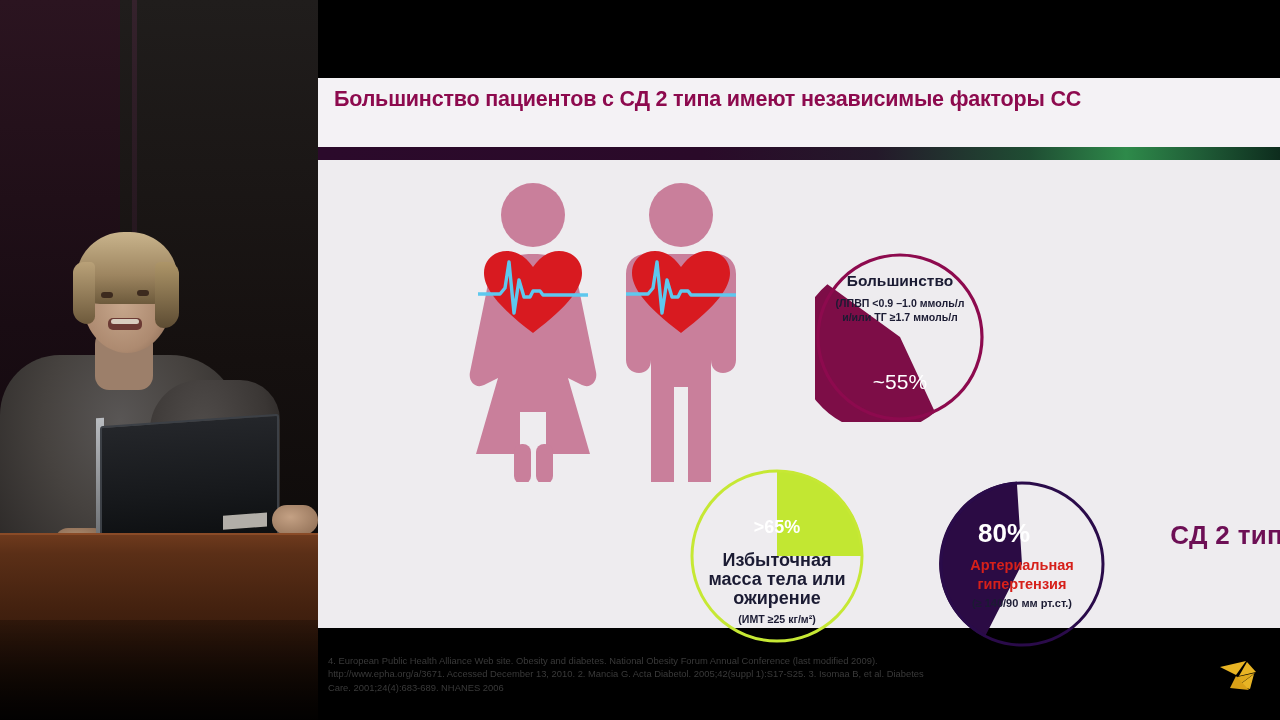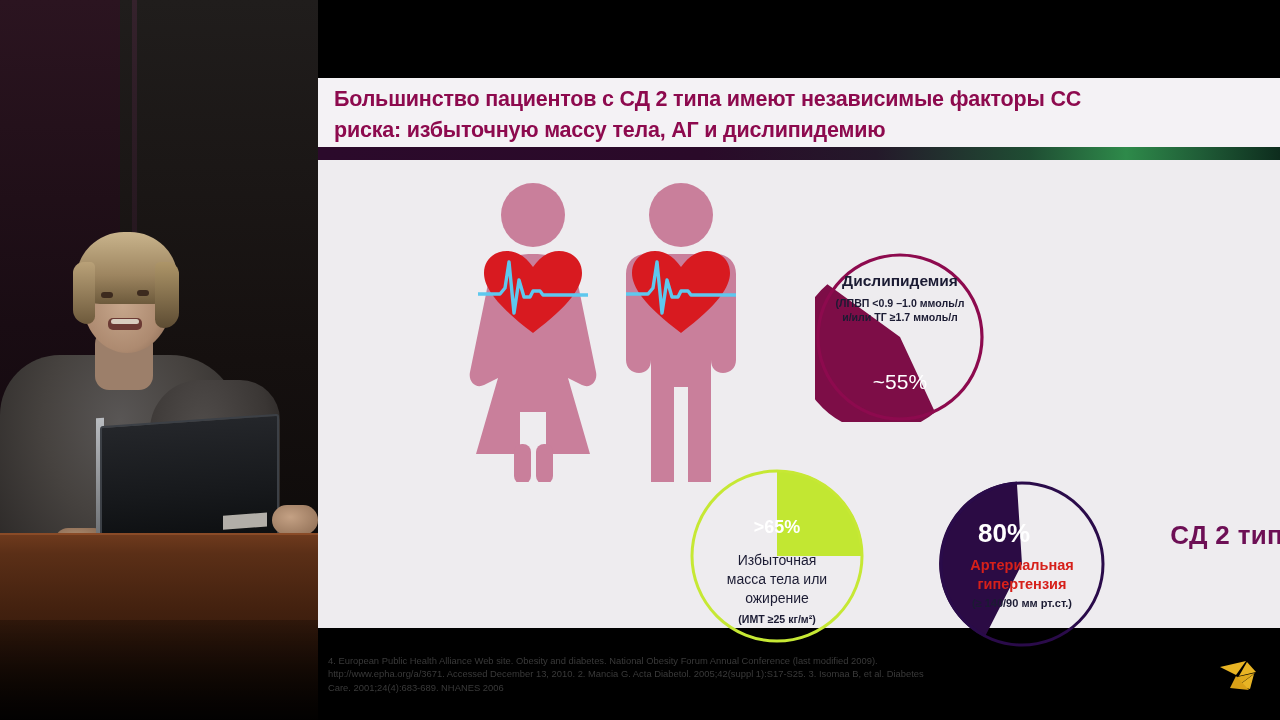--- a/index.html
+++ b/index.html
@@ -119,21 +119,20 @@
 
   <div id="topband"></div>
   <div id="botband"></div>
 
   <div id="slide">
 
     <div id="slide-white"></div>
 
     <div id="title">
       <div>Большинство пациентов с СД 2 типа имеют независимые факторы СС</div>
-      <div>риска: избыточную массу тела, АГ и дислипидемию</div>
     </div>
 
     <div id="accentbar"></div>
 
     <div id="canvas">
 
       <div class="person" style="left:140px;top:22px;width:150px;height:300px">
         <svg viewBox="0 0 150 300" width="150" height="300">
           <circle cx="75" cy="33" r="32" fill="#c97f9b"></circle>
           <path d="M75 72 C47 72 32 84 28 112 L12 190 C10 200 18 207 26 203 L40 196 L18 272 L62 272 L62 300 L88 300 L88 272 L132 272 L110 196 L124 203 C132 207 140 200 138 190 L122 112 C118 84 103 72 75 72 Z" fill="#c97f9b"></path>
@@ -160,37 +159,37 @@
             <path d="M-12 47 L22 47 L27 41 L31 15 L36 66 L41 33 L46 50 L52 50 L55 44 L62 44 L65 48 L118 48" fill="none" stroke="#5ec8ee" stroke-width="3.4" stroke-linejoin="round" stroke-linecap="round"></path>
           </svg>
         </div>
       </div>
 
       <div class="circ" style="left:497px;top:92px;width:170px;height:170px">
         <svg viewBox="0 0 170 170" width="170" height="170">
           <path d="M85 85 L85 2 A83 83 0 0 1 128.5 163.5 L85 85 Z" fill="#7d0d47" transform="rotate(155 85 85)"></path>
           <circle cx="85" cy="85" r="82" fill="none" stroke="#8d0a4e" stroke-width="3.2"></circle>
         </svg>
-        <div class="clabel" style="top:20px;font-size:15.5px;font-weight:bold;color:#1b1b33">Дислипидемия</div>
+        <div class="clabel" style="top:20px;font-size:15.5px;font-weight:bold;color:#1b1b33">Большинство</div>
         <div class="clabel" style="top:44px;font-size:10.6px;font-weight:bold;color:#1b1b33;line-height:14px">
           <div>(ЛПВП &lt;0.9 –1.0 ммоль/л</div>
           <div>и/или ТГ ≥1.7 ммоль/л</div>
         </div>
         <div class="clabel" style="top:118px;font-size:21px;font-weight:normal;color:#ffffff">~55%</div>
       </div>
 
       <div id="mid-label">СД 2 типа</div>
 
       <div class="circ" style="left:370px;top:307px;width:178px;height:178px">
         <svg viewBox="0 0 178 178" width="178" height="178">
           <path d="M89 89 L89 3 A86 86 0 0 1 175 89 L89 89 Z" fill="#c2e732"></path>
           <circle cx="89" cy="89" r="85" fill="none" stroke="#c6e834" stroke-width="3"></circle>
         </svg>
         <div class="clabel" style="top:50px;font-size:18px;font-weight:bold;color:#ffffff">&gt;65%</div>
-        <div class="clabel" style="top:84px;font-size:14px;font-weight:normal;color:#1b1b33;line-height:19px">
+        <div class="clabel" style="top:84px;font-size:18px;font-weight:bold;color:#1b1b33;line-height:19px">
           <div>Избыточная</div>
           <div>масса тела или</div>
           <div>ожирение</div>
         </div>
         <div class="clabel" style="top:146px;font-size:10.6px;font-weight:bold;color:#1b1b33">(ИМТ ≥25 кг/м²)</div>
       </div>
 
       <div class="circ" style="left:620px;top:320px;width:168px;height:168px">
         <svg viewBox="0 0 168 168" width="168" height="168">
           <path d="M84 84 L84 2 A82 82 0 0 1 126 155 L84 84 Z" fill="#2b0b44" transform="rotate(207 84 84)"></path>

